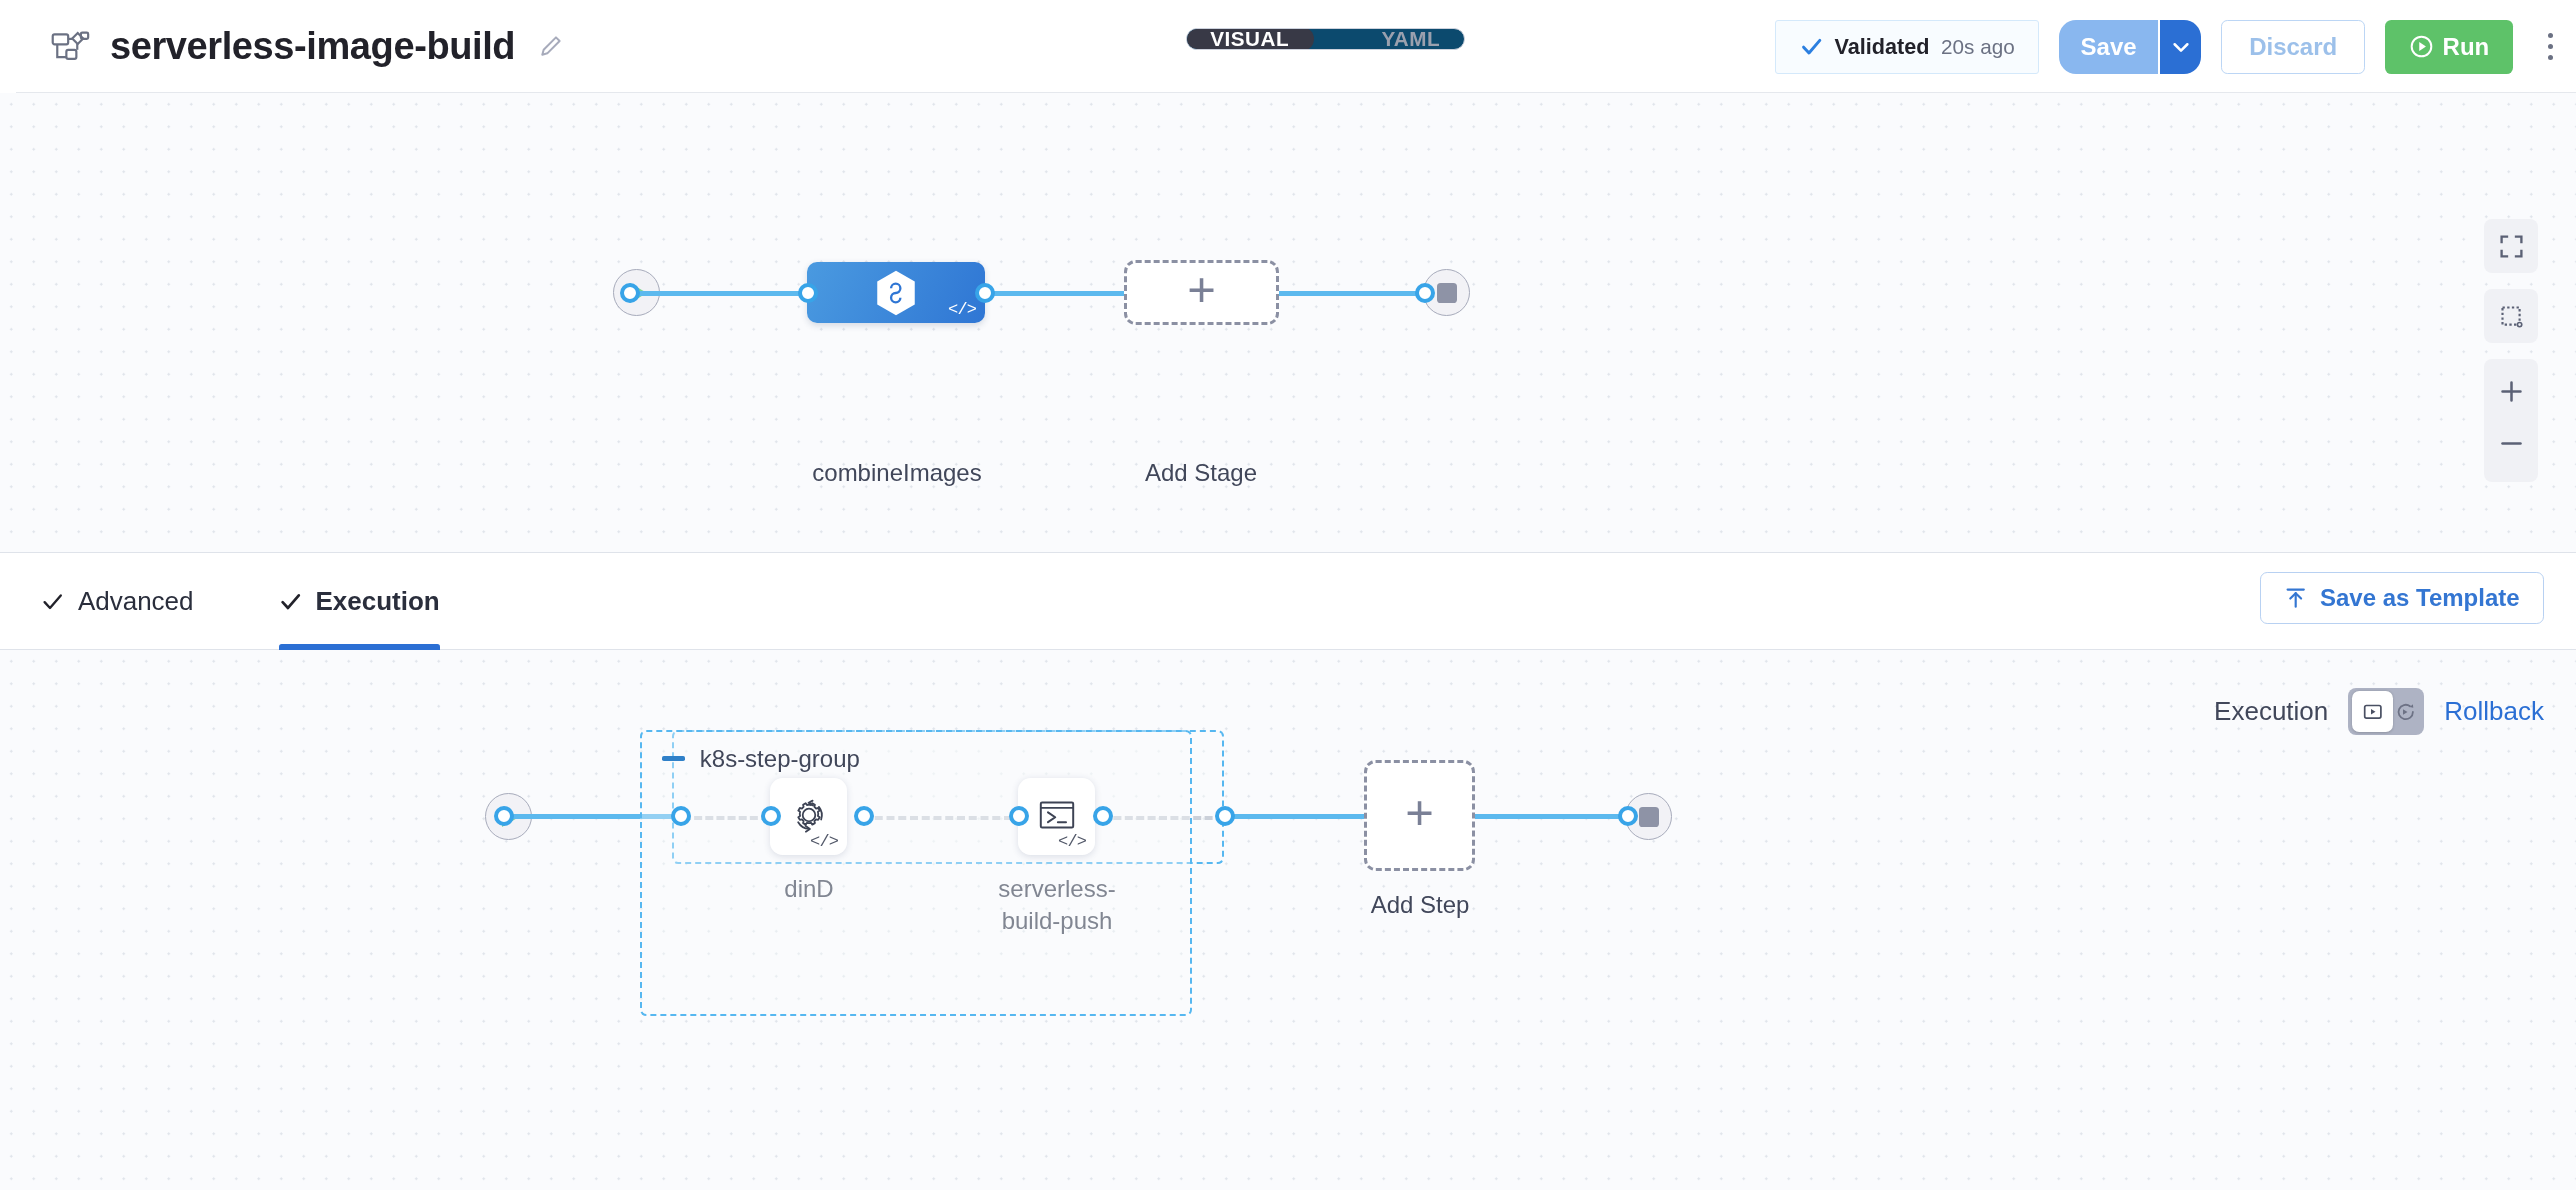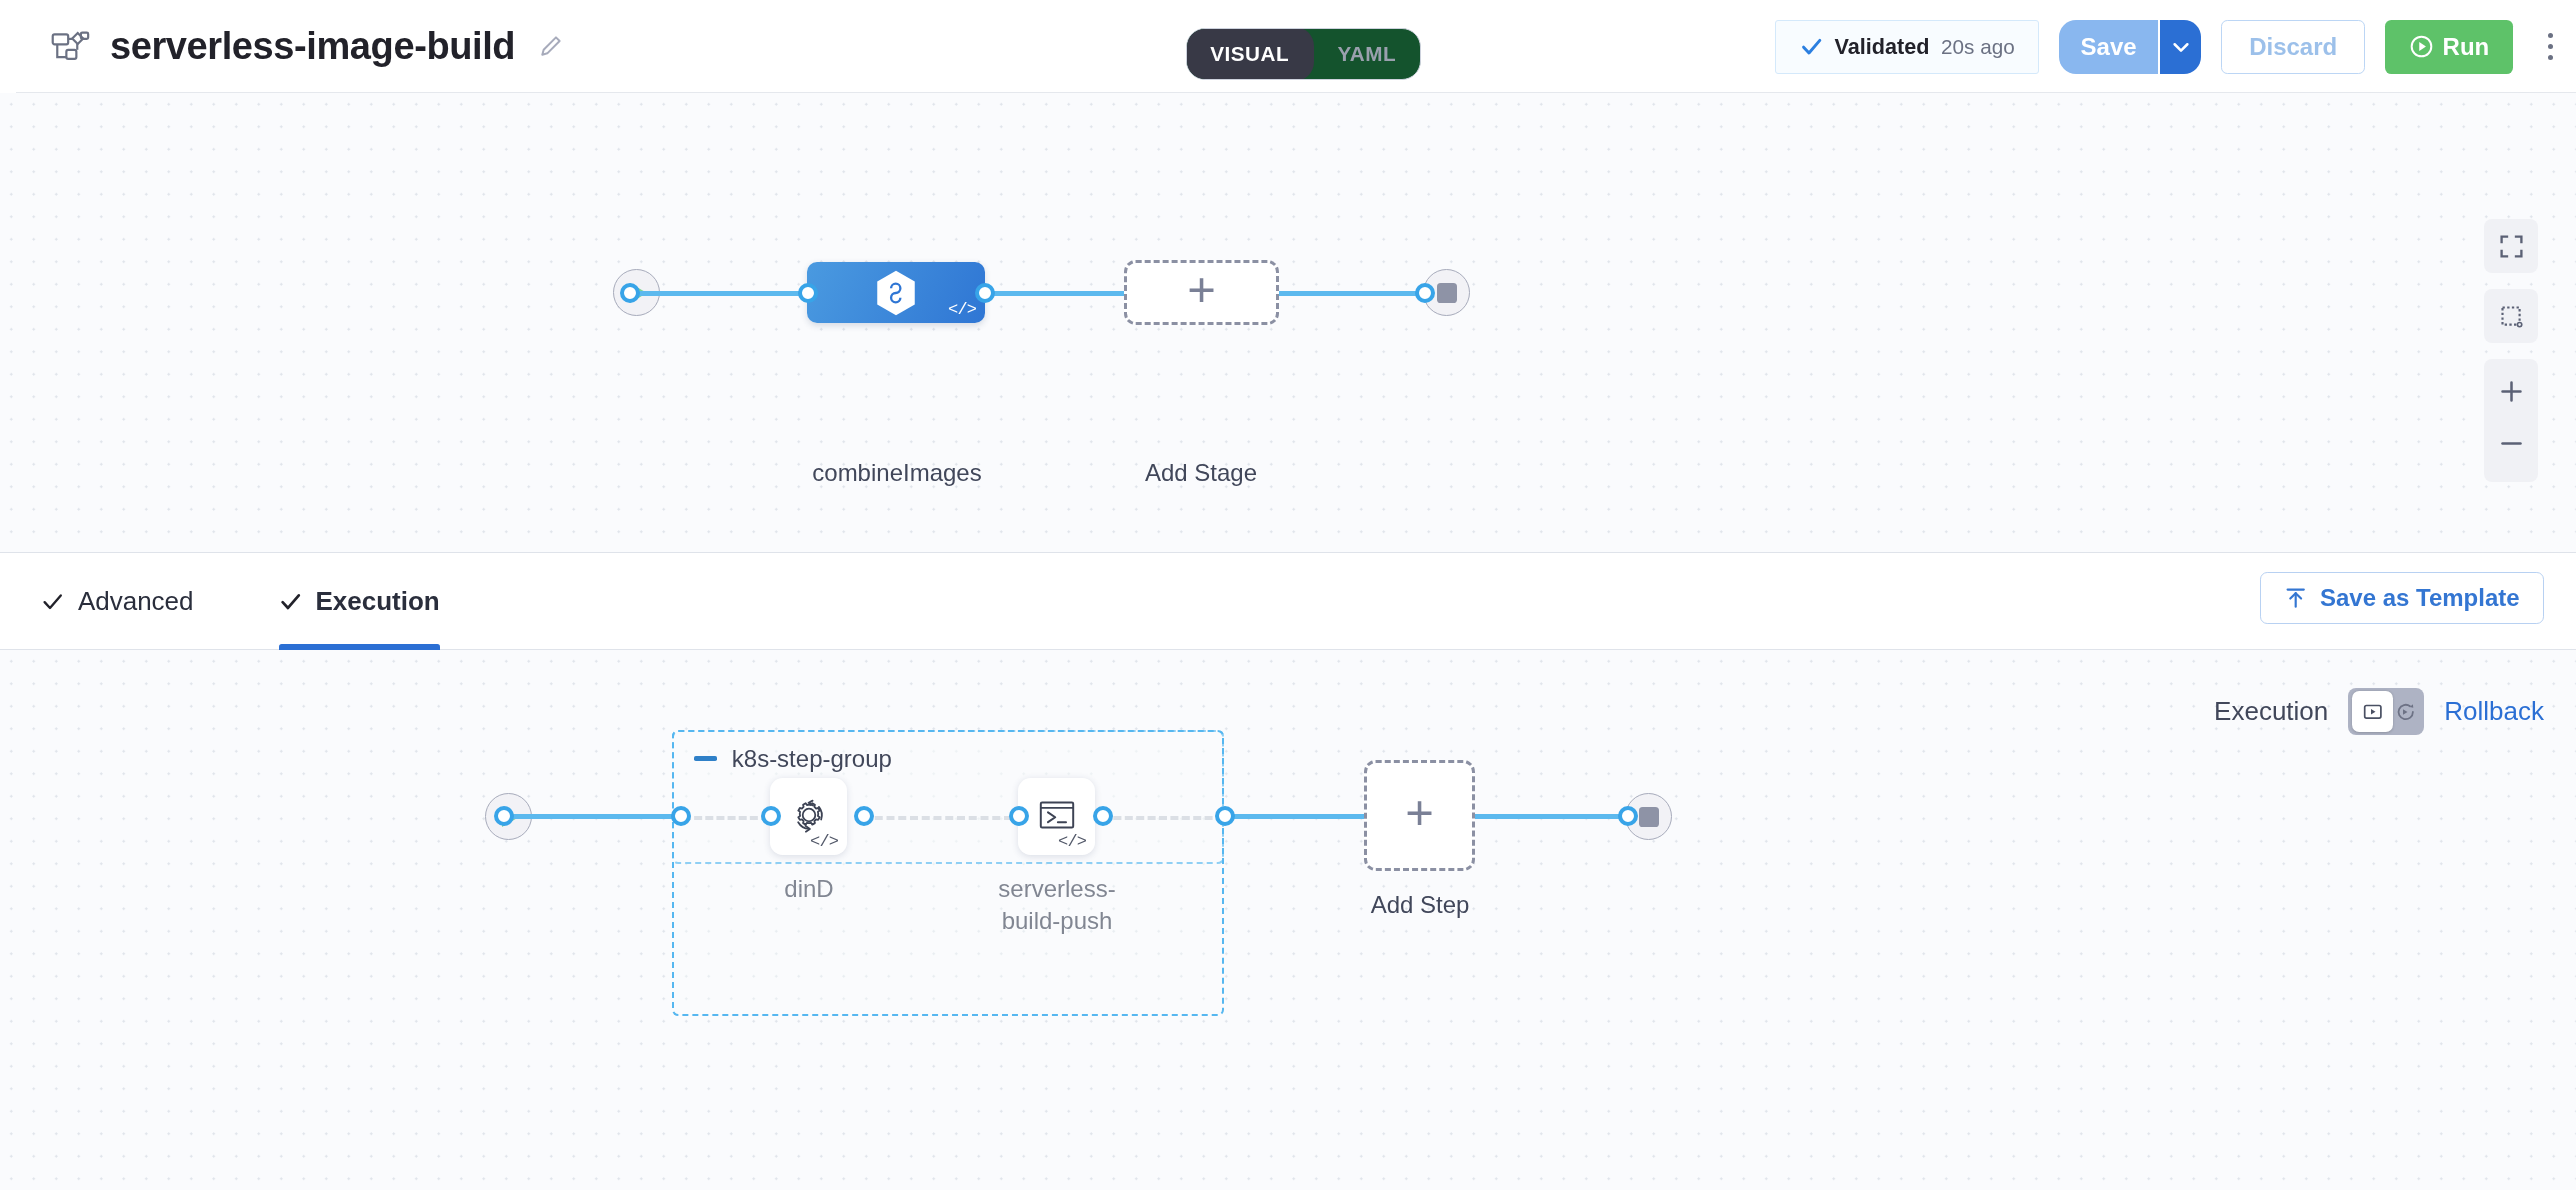--- a/index.html
+++ b/index.html
@@ -36,27 +36,28 @@
     color: #22222a;
     letter-spacing: -0.4px;
     white-space: nowrap;
   }
   .edit-icon { width: 31px; height: 31px; display: block; flex: none; }
 
   
   .view-toggle {
     position: absolute;
     left: 1170px; top: 28px;
-    height: 52px;
+    height: 22px;
     border: 1.8px solid #cdd2dd;
     border-radius: 19px;
     display: flex;
     align-items: stretch;
-    background: #14532d;
+    background: #0c4a6e;
     overflow: hidden;
+    gap: 44px;
   }
   .view-toggle-opt {
     display: flex; align-items: center; justify-content: center;
     font-size: 20.7px;
     font-weight: bold;
     letter-spacing: 0.5px;
     padding: 0 23.4px;
     color: #9aa0ae;
     cursor: pointer;
   }
@@ -565,21 +566,21 @@
     </span>
   </div>
   <span class="rollback-label">Rollback</span>
 </div>
 
 <div class="canvas canvas-bottom">
 
   <div class="step-group" style="left:672px; top:80px; width:552px; height:134px;
        height:134px;">
   </div>
-  <div class="step-group" style="left:672px; top:80px; width:552px; height:286px;">
+  <div class="step-group" style="left:640px; top:80px; width:552px; height:286px;">
     <div class="step-group-header">
       <span class="collapse-icon"></span>
       <span class="step-group-title">k8s-step-group</span>
     </div>
   </div>
 
   <div class="link" style="left:512px; top:164px; width:171px;"></div>
   <div class="link" style="left:1221px; top:164px; width:144px;"></div>
   <div class="link" style="left:1472px; top:164px; width:160px;"></div>
 

